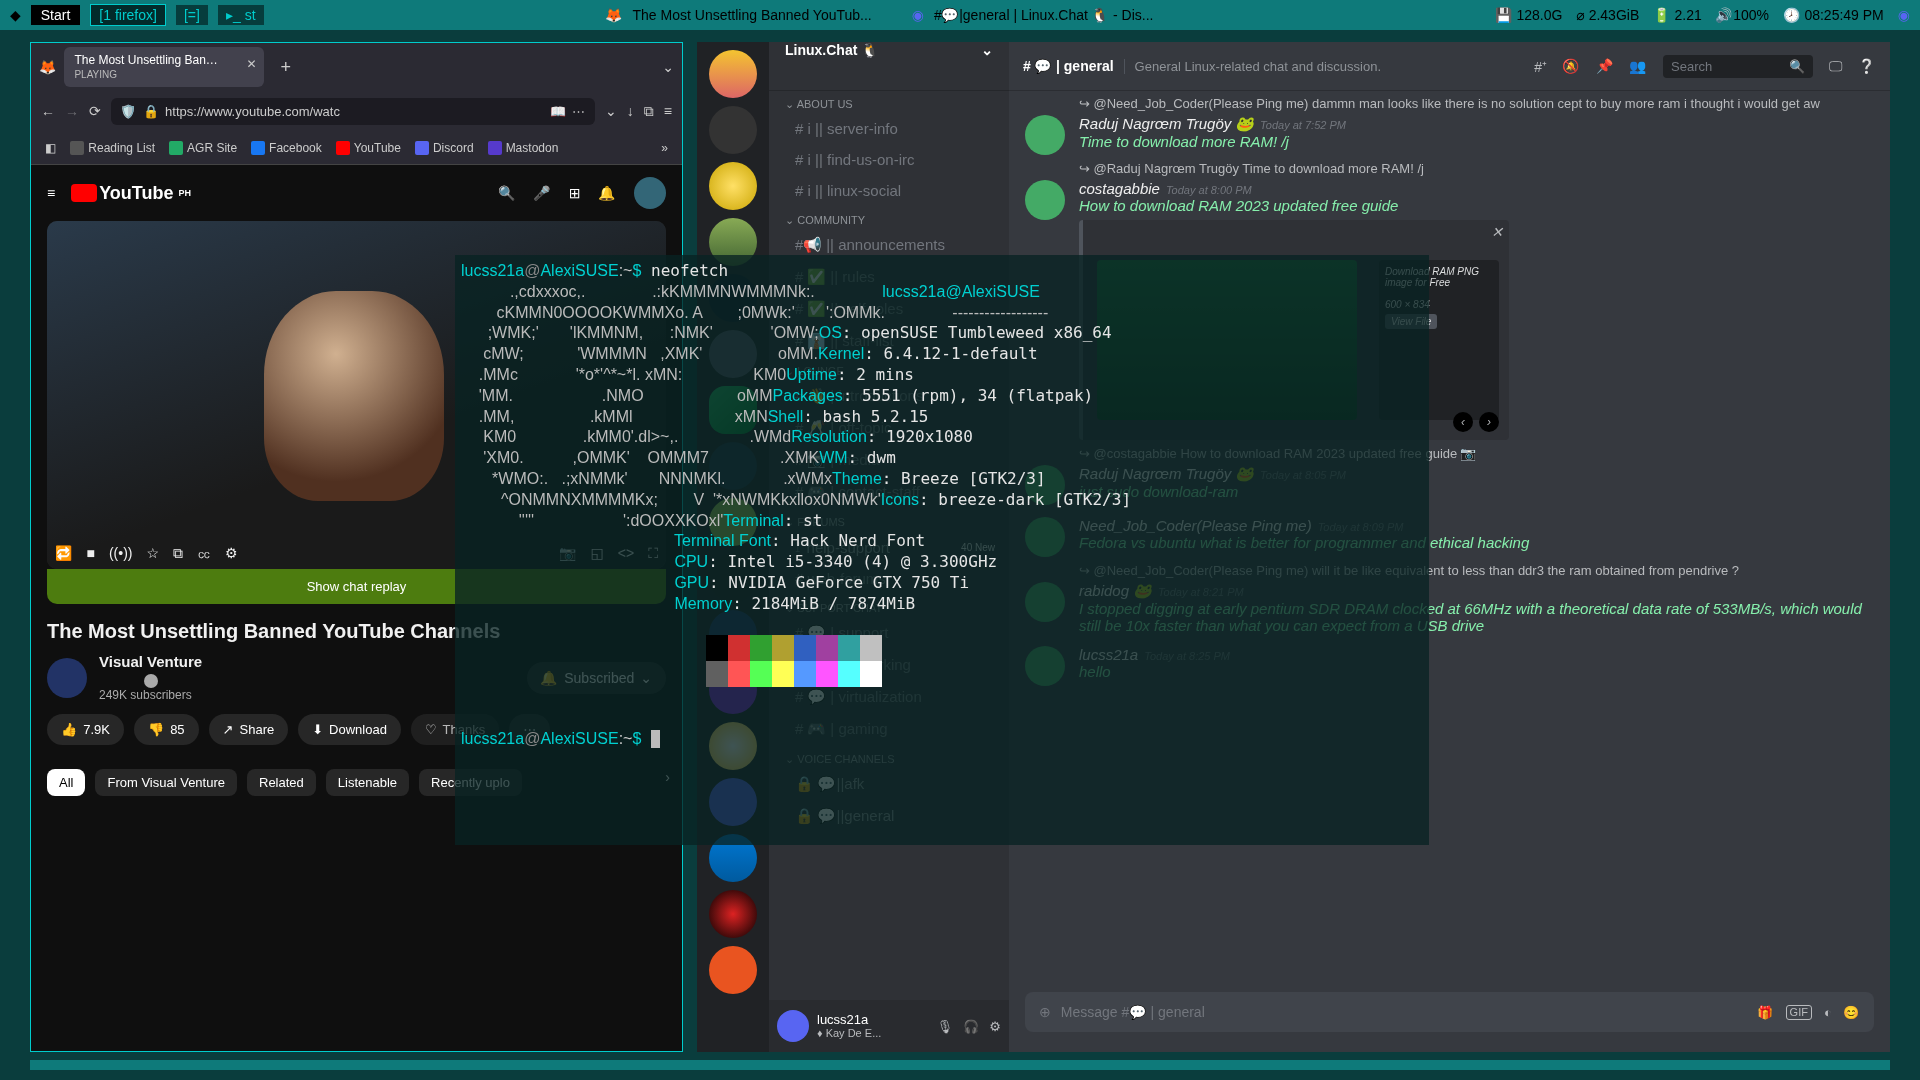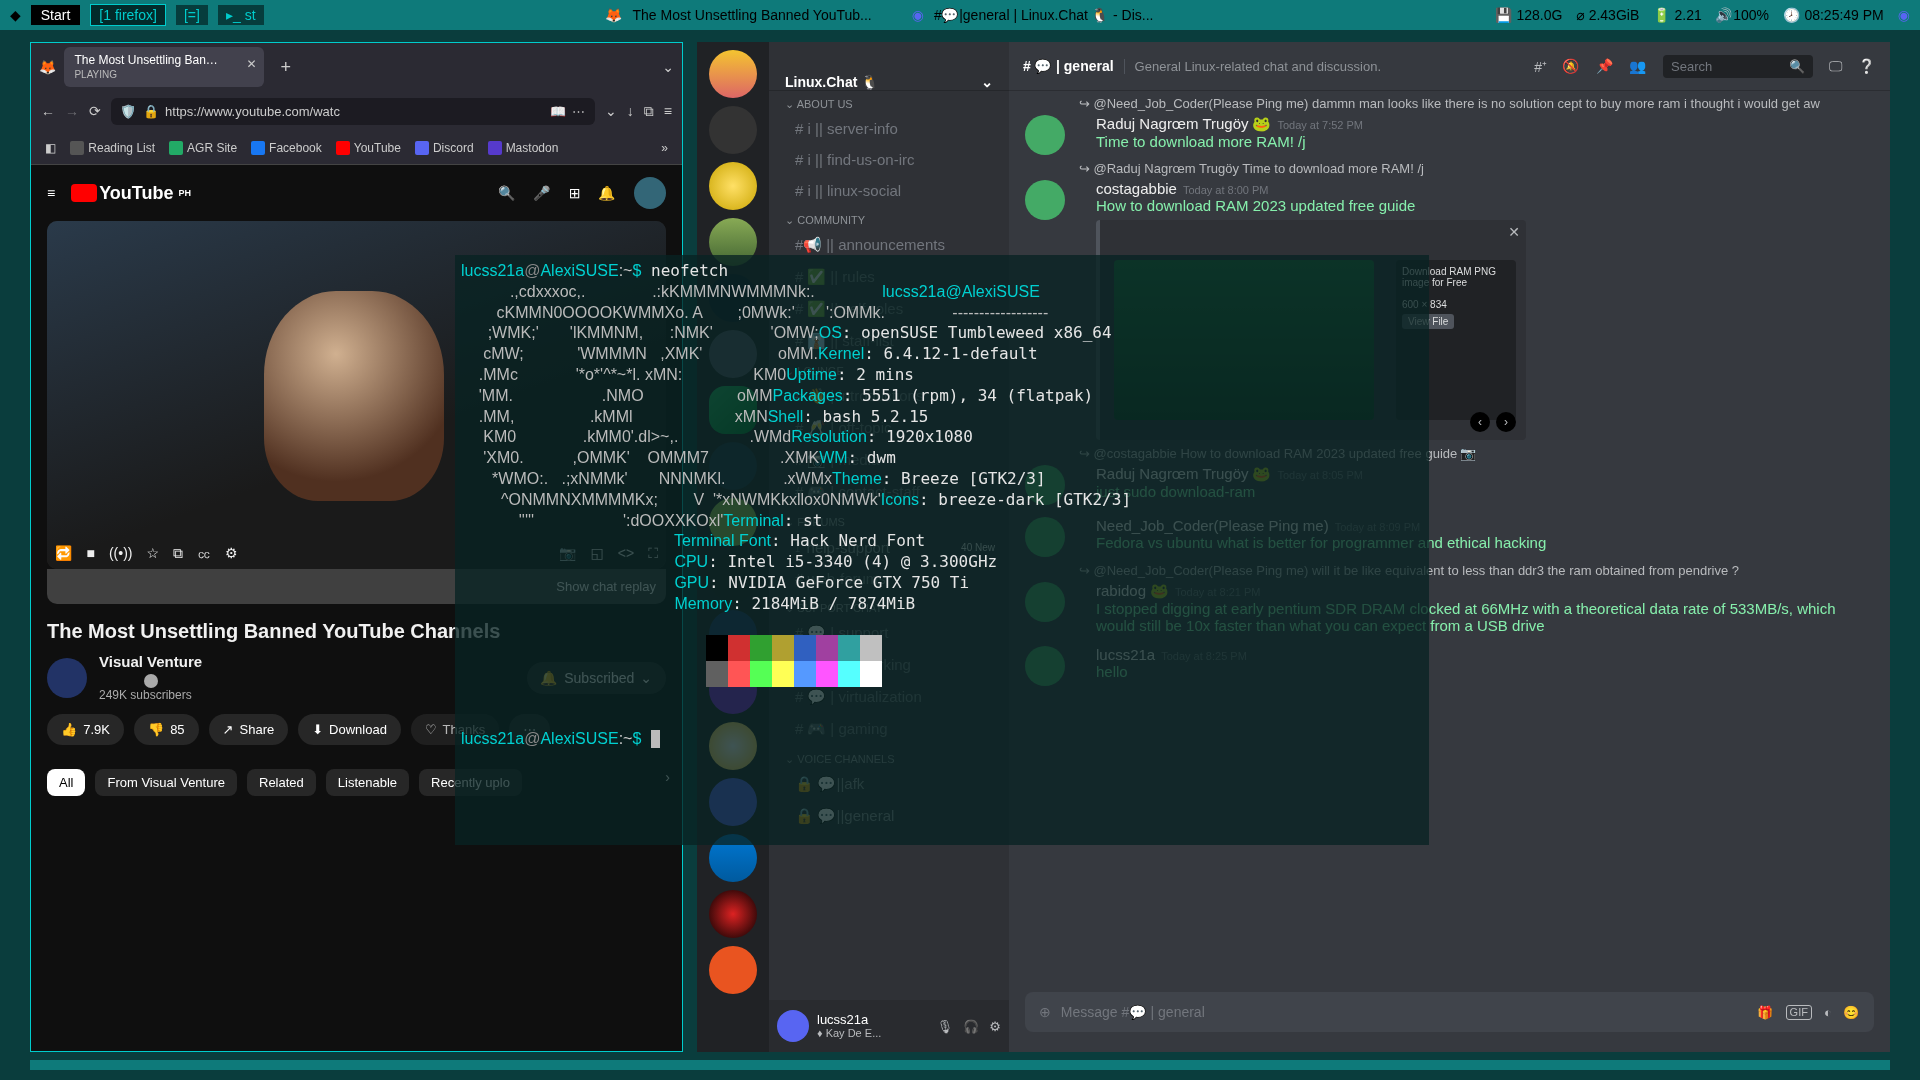--- a/index.html
+++ b/index.html
@@ -30,21 +30,21 @@
 .ff-bm { display: flex; align-items: center; gap: 4px; }
 .ff-bm-ico { width: 14px; height: 14px; background: #555; border-radius: 2px; }
 .ff-content { background: #0f0f0f; height: calc(100% - 122px); position: relative; color: #fff; }
 .yt-header { height: 56px; display: flex; align-items: center; padding: 0 16px; gap: 16px; }
 .yt-logo { color: #fff; font-weight: bold; font-size: 18px; display: flex; align-items: center; gap: 2px; }
 .yt-logo-shape { background: red; width: 26px; height: 18px; border-radius: 4px; }
 .yt-header-right { margin-left: auto; display: flex; gap: 18px; align-items: center; }
 .yt-avatar { width: 32px; height: 32px; border-radius: 50%; background: #367; }
 .yt-video { margin: 0 16px; background: #222; border-radius: 10px; aspect-ratio: 16/9; position: relative; overflow: hidden; }
 .yt-controls { position: absolute; bottom: 6px; left: 8px; right: 8px; display: flex; gap: 14px; color: #eee; font-size: 14px; }
-.yt-replay { background: #404040; color: #fff; margin: 0 16px; border-radius: 0 0 10px 10px; padding: 10px; text-align: right; font-size: 13px; }
+.yt-replay { background: #4d7c0f; color: #fff; margin: 0 16px; border-radius: 0 0 10px 10px; padding: 10px; text-align: center; font-size: 13px; }
 .yt-title { padding: 16px 16px 10px; font-size: 20px; font-weight: bold; color: #f1f1f1; }
 .yt-meta { padding: 0 16px; display: flex; align-items: center; gap: 12px; }
 .yt-chavatar { width: 40px; height: 40px; border-radius: 50%; background: #236; }
 .yt-chblock { display: flex; flex-direction: column; }
 .yt-chname { font-weight: bold; font-size: 15px; color: #f1f1f1; display: flex; align-items: center; gap: 4px; flex-direction: column; }
 .yt-verify { width: 14px; height: 14px; border-radius: 50%; background: #aaa; }
 .yt-subs { font-size: 12px; color: #aaa; }
 .yt-subbtn { margin-left: auto; background: #272727; color: #fff; padding: 8px 14px; border-radius: 20px; display: flex; align-items: center; gap: 6px; font-size: 14px; }
 .yt-actions { padding: 12px 16px; display: flex; gap: 10px; align-items: center; }
 .yt-pill { background: #272727; color: #fff; padding: 8px 14px; border-radius: 20px; font-size: 13px; display: flex; align-items: center; gap: 6px; }
@@ -54,36 +54,36 @@
 .yt-chip { background: #272727; color: #fff; padding: 6px 12px; border-radius: 8px; font-size: 13px; white-space: nowrap; }
 .yt-chip-active { background: #fff; color: #000; }
 .yt-chip-next { position: absolute; right: 12px; top: 12px; color: #fff; }
 
 
 .discord { position: absolute; left: 697px; top: 12px; right: 30px; height: 1010px; background: #36393f; display: flex; }
 .dc-servers { width: 72px; background: #202225; display: flex; flex-direction: column; align-items: center; gap: 8px; padding: 8px 0; }
 .server { width: 48px; height: 48px; border-radius: 50%; background: #36393f; }
 .server-sel { border-radius: 16px; }
 .dc-channels { width: 240px; background: #2f3136; display: flex; flex-direction: column; color: #8e9297; font-size: 14px; }
-.dc-guild { height: 48px; display: flex; align-items: flex-end; padding: 0 16px; color: #fff; font-weight: bold; box-shadow: 0 1px 0 rgba(0,0,0,.2); }
+.dc-guild { height: 48px; display: flex; align-items: flex-start; padding: 0 16px; color: #fff; font-weight: bold; box-shadow: 0 1px 0 rgba(0,0,0,.2); }
 .dc-section { padding: 8px 8px 2px 16px; font-size: 11px; text-transform: uppercase; color: #8e9297; }
 .dc-channel { padding: 6px 8px 6px 20px; display: flex; align-items: center; gap: 6px; border-radius: 4px; margin: 1px 6px; font-size: 15px; }
 .dc-channel .hash { color: #72767d; }
 .dc-newbadge { margin-left: auto; font-size: 10px; color: #dcddde; }
 .dc-user { margin-top: auto; height: 52px; background: #292b2f; display: flex; align-items: center; gap: 8px; padding: 0 8px; color: #fff; font-size: 13px; }
 .dc-user-av { width: 32px; height: 32px; border-radius: 50%; background: #5865f2; }
 .dc-user-ctrl { margin-left: auto; display: flex; gap: 10px; color: #b9bbbe; }
 .dc-main { flex: 1; background: #36393f; display: flex; flex-direction: column; min-width: 0; }
 .dc-top { height: 48px; display: flex; align-items: center; padding: 0 14px; gap: 10px; box-shadow: 0 1px 0 rgba(0,0,0,.2); color: #fff; }
 .dc-top-name { font-weight: bold; display: flex; align-items: center; gap: 6px; }
 .dc-top-desc { color: #8e9297; font-size: 13px; border-left: 1px solid #4f545c; padding-left: 10px; }
 .dc-top-icons { margin-left: auto; display: flex; gap: 16px; color: #b9bbbe; align-items: center; }
 .dc-search { background: #202225; border-radius: 4px; padding: 4px 8px; font-size: 13px; width: 150px; color: #72767d; display: flex; align-items: center; justify-content: space-between; }
 .dc-messages { flex: 1; overflow: hidden; padding: 6px 16px; font-size: 15px; color: #dcddde; }
-.msg { display: flex; gap: 31px; padding: 6px 0; }
+.msg { display: flex; gap: 14px; padding: 6px 0; font-style: italic; }
 .msg-av { width: 40px; height: 40px; border-radius: 50%; background: #4a6; flex-shrink: 0; }
 .msg-body { flex: 1; min-width: 0; }
 .msg-name { font-weight: 500; color: #eee; }
 .msg-time { font-size: 11px; color: #72767d; margin-left: 6px; }
 .msg-text { color: #86efac; }
 .msg-reply { font-size: 13px; color: #b9bbbe; margin-left: 54px; margin-bottom: -2px; }
 .msg-reply .r-name { color: #b9bbbe; }
 .msg-embed { margin-top: 6px; background: #2f3136; border-left: 4px solid #4f545c; border-radius: 4px; width: 430px; height: 220px; position: relative; }
 .embed-img { position: absolute; left: 14px; top: 40px; width: 260px; height: 160px; background: linear-gradient(#1b6e3a,#0d3c1e); border-radius: 4px; }
 .embed-card { position: absolute; right: 10px; top: 40px; width: 120px; height: 160px; background: #202225; border-radius: 4px; font-size: 10px; color: #dcddde; padding: 6px; }

